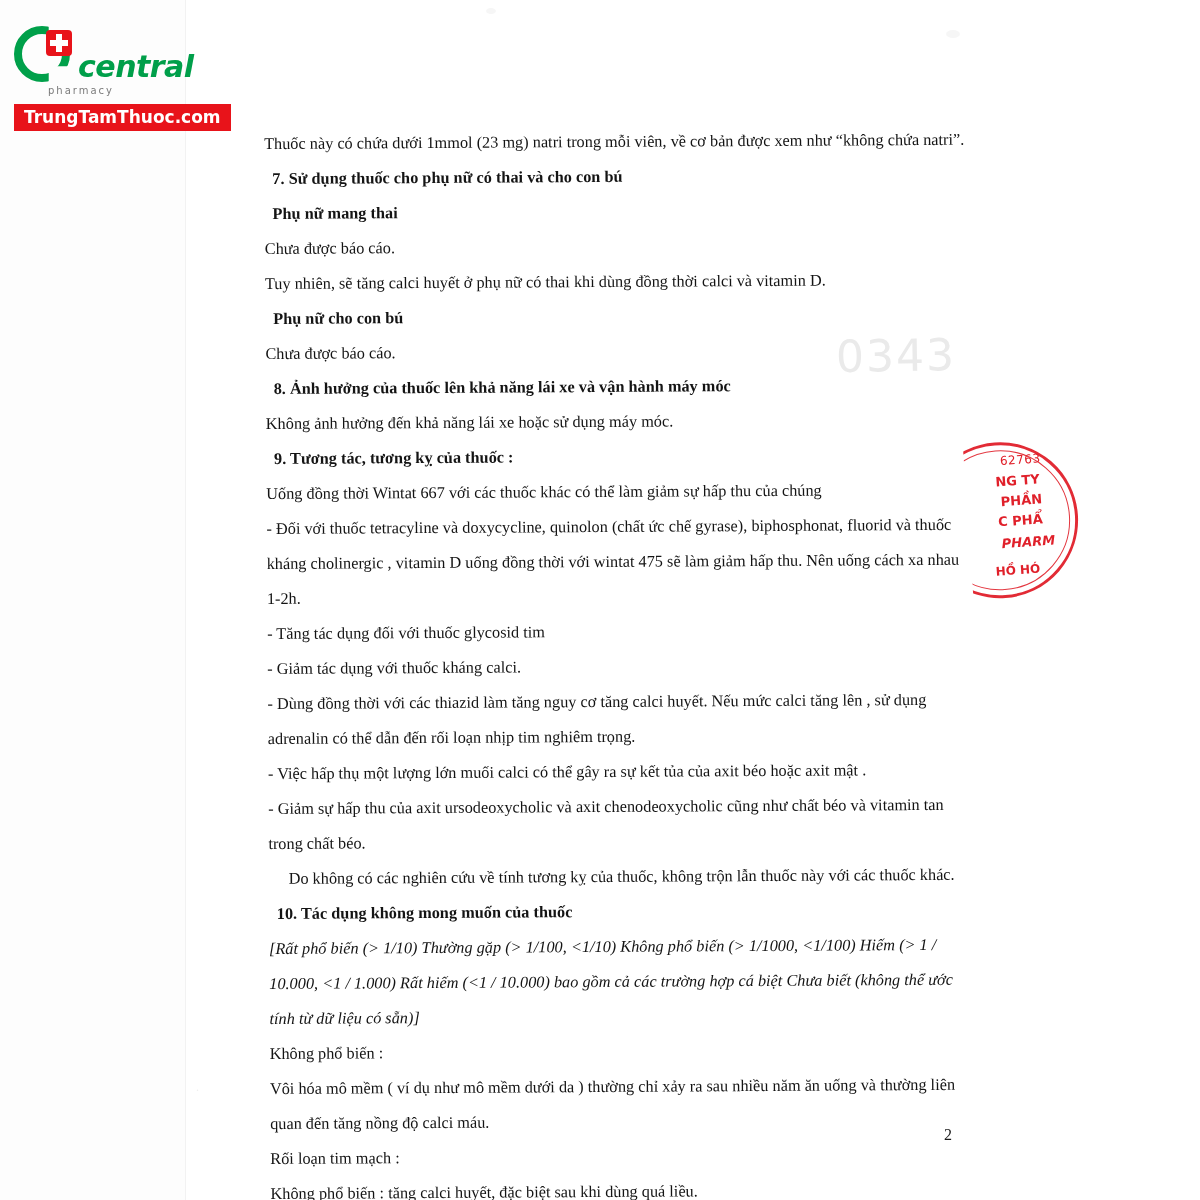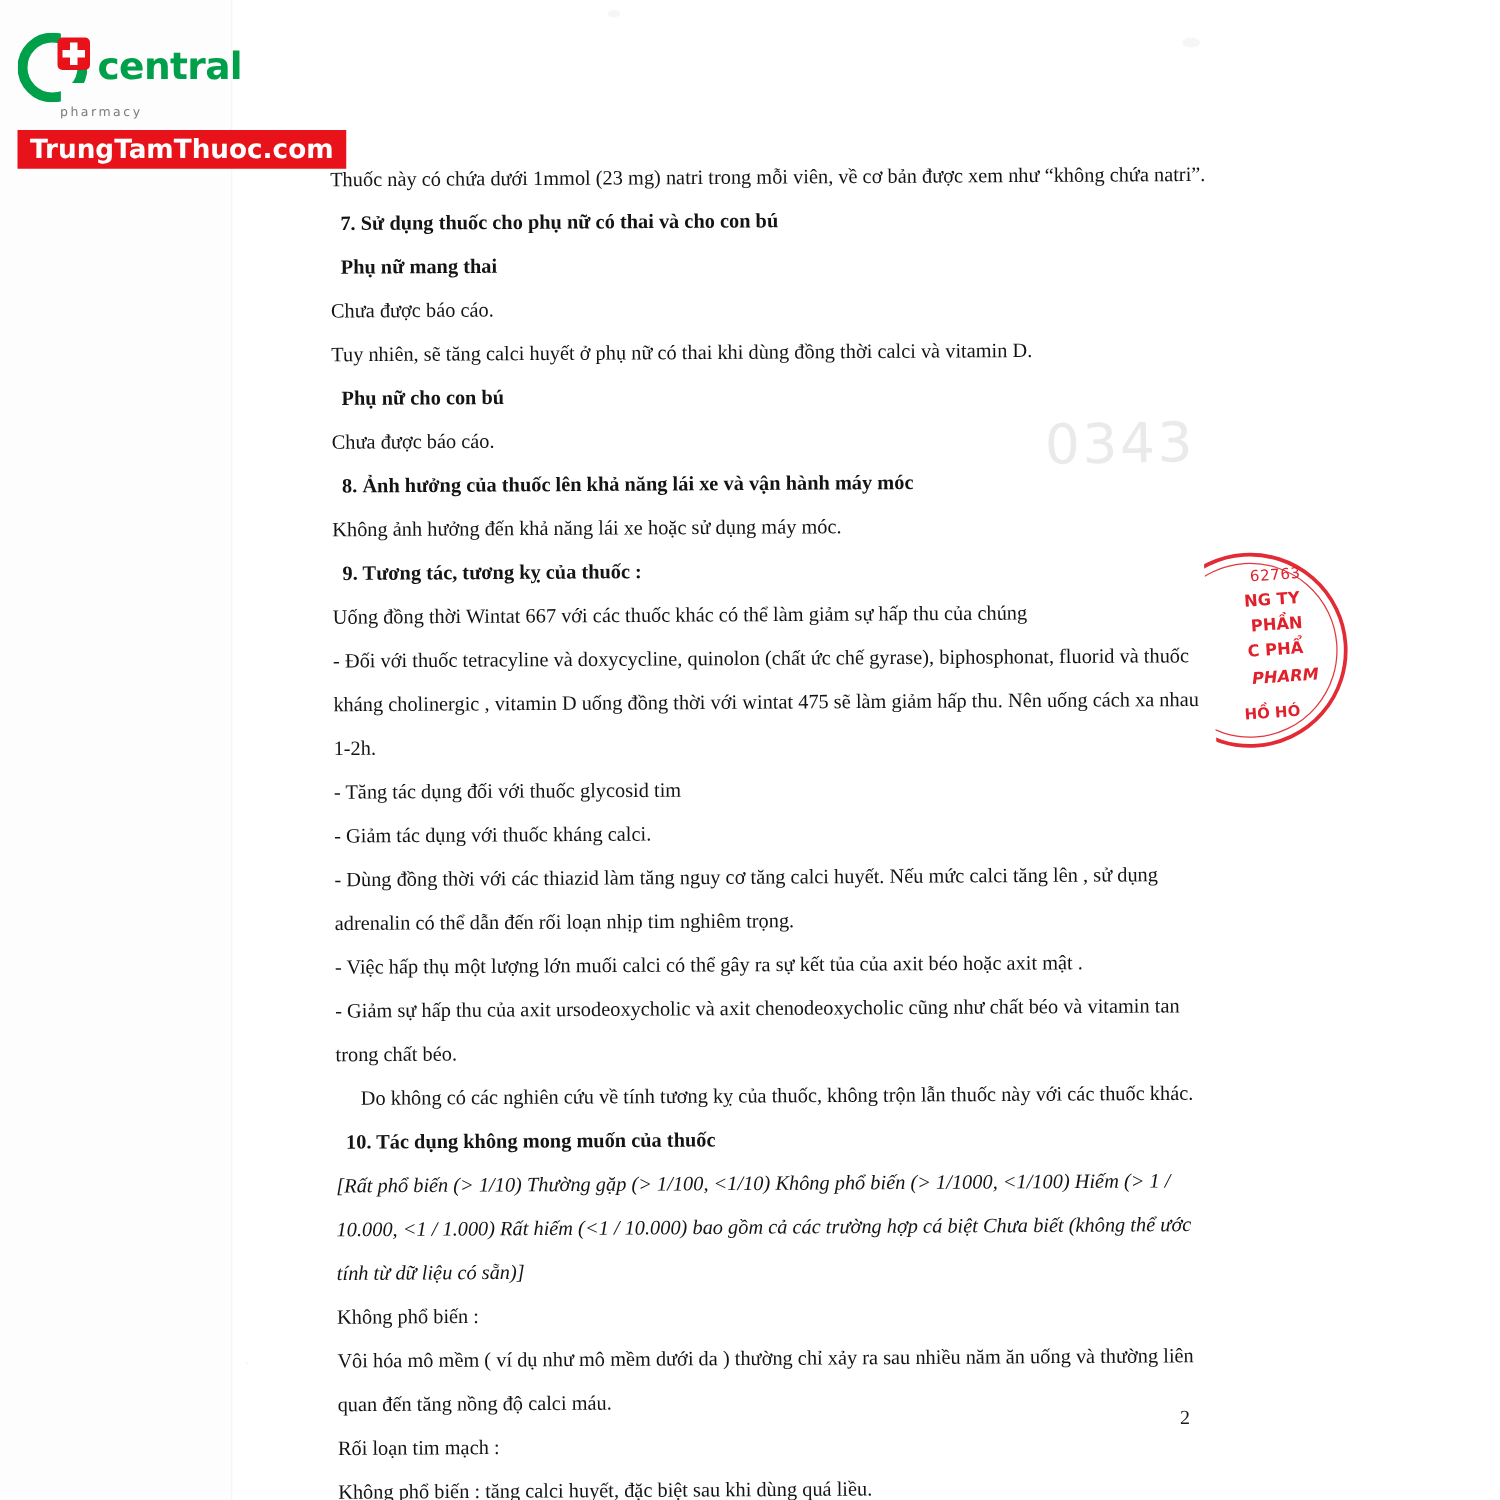--- a/index.html
+++ b/index.html
@@ -36,22 +36,23 @@
   }
 
   
   .logo-wrap {
     position: absolute;
     left: 14px; top: 26px;
     width: 210px;
   }
   .logo-row {
     display: flex;
-    align-items: center;
+    align-items: flex-end;
     gap: 8px;
+    font-style: italic;
   }
   .logo-mark {
     position: relative;
     width: 56px; height: 56px;
     flex: 0 0 56px;
   }
   .logo-c {
     position: absolute; left: 0; top: 0;
     width: 56px; height: 56px;
     border: 8px solid #00a04a;
@@ -89,21 +90,21 @@
     letter-spacing: 2px;
     margin-top: 3px;
     margin-left: 34px;
   }
   .logo-url {
     margin-top: 8px;
     display: inline-block;
     background: #e8131a;
     color: #ffffff;
     font-family: "DejaVu Sans", sans-serif;
-    font-size: 21px;
+    font-size: 17px;
     font-weight: bold;
     padding: 3px 10px 4px 10px;
     letter-spacing: 0px;
   }
 
   
   .doc-body {
     position: absolute;
     left: 264px;
     top: 126px;

